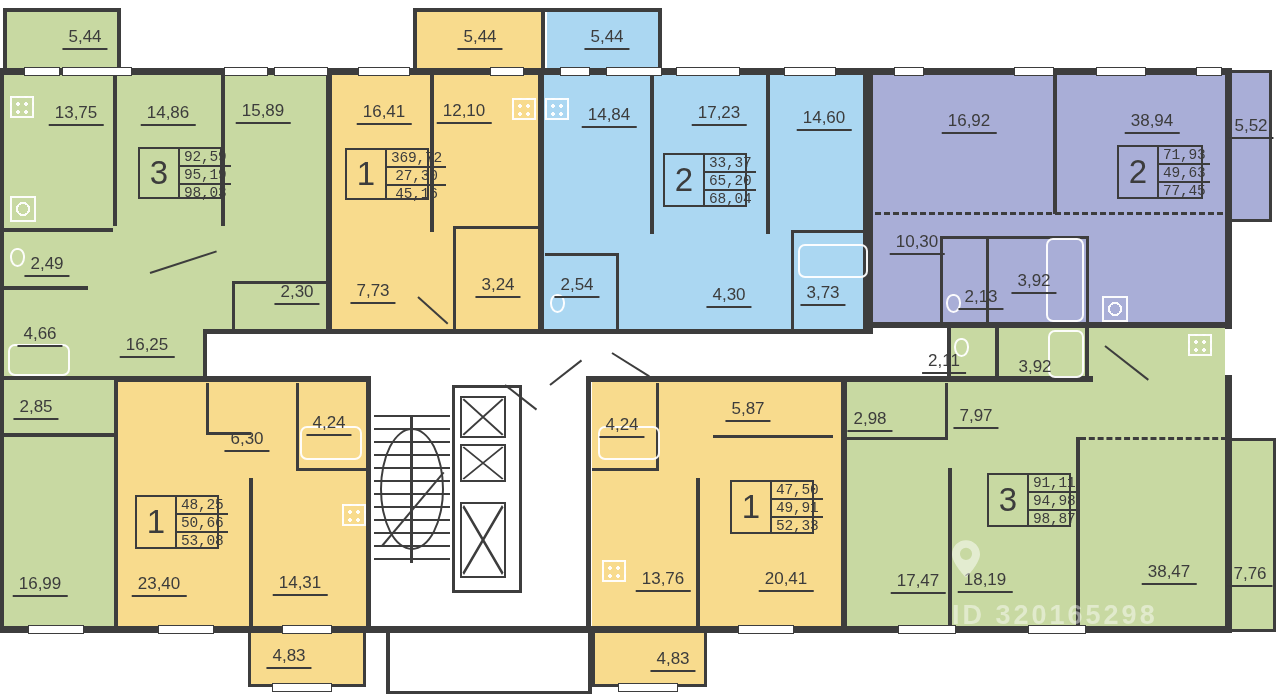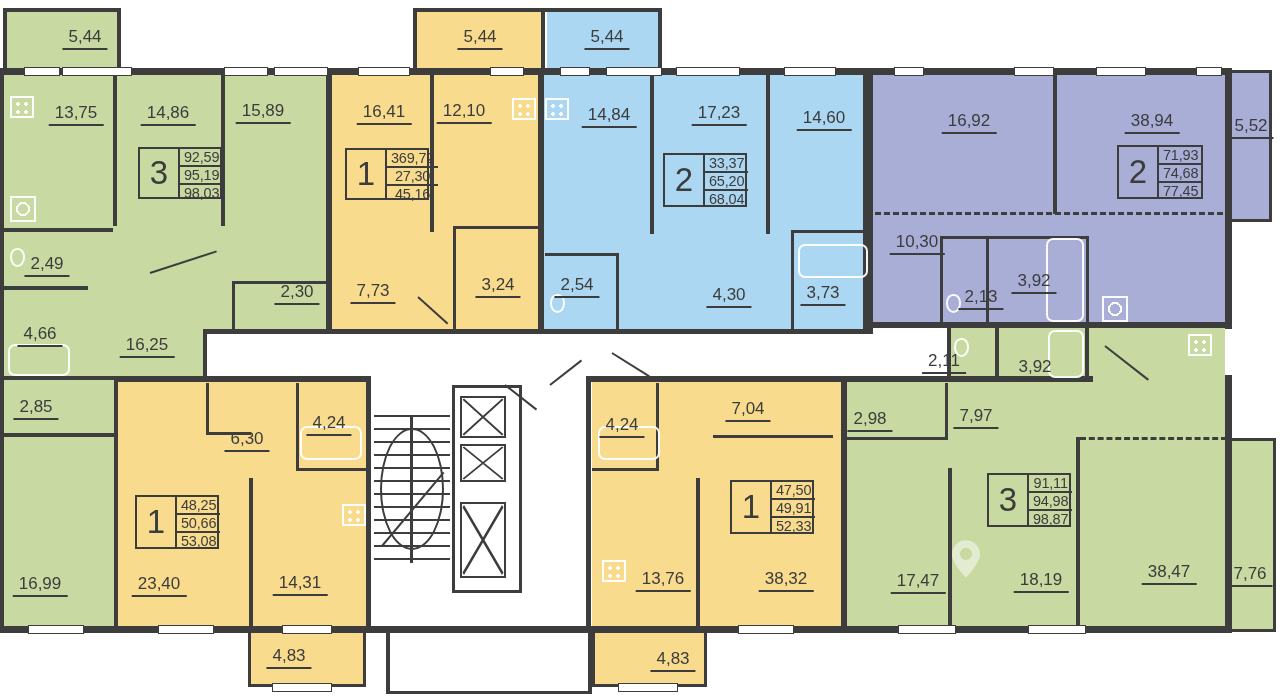--- a/index.html
+++ b/index.html
@@ -10,21 +10,21 @@
   .w{position:absolute;background:#3d3d3d;}
   .wd{position:absolute;border-top:3px dashed #3d3d3d;height:0;}
   .win{position:absolute;height:9px;background:#fff;border:1px solid #3d3d3d;box-sizing:border-box;}
   .lbl{position:absolute;transform:translateX(-50%);font-size:17px;line-height:1.1;
        border-bottom:2px solid #3c3c3c;padding:0 6px 1px;white-space:nowrap;}
   .ibox{position:absolute;display:flex;border:2.5px solid #3c3c3c;box-sizing:border-box;}
   .ibox .t{display:flex;align-items:center;justify-content:center;font-size:33px;
            padding:0 6px;border-right:2.5px solid #3c3c3c;min-width:26px;}
   .ibox .vals{display:flex;flex-direction:column;flex:1;}
   .ibox .vals div{flex:1;display:flex;align-items:center;justify-content:center;
-           font-size:14.5px;padding:0 4px;border-bottom:2.5px solid #3c3c3c;letter-spacing:-0.2px;}
+           font-size:14.5px;padding:0 4px;border-bottom:2.5px solid #3c3c3c;letter-spacing:-0.2px;font-family:Liberation Mono, monospace;}
   .ibox .vals div:last-child{border-bottom:none;}
   .fx{position:absolute;border:2px solid rgba(255,255,255,.95);box-sizing:border-box;background:transparent;}
   .tub{border-radius:7px;}
   .toilet{border-radius:45% 45% 50% 50%;}
   .stove{background-image:radial-gradient(circle,rgba(255,255,255,.95) 1.8px,transparent 2px);
          background-size:8px 8px;background-position:2px 2px;}
   .washer{background-image:radial-gradient(circle,transparent 5px,rgba(255,255,255,.95) 5px,rgba(255,255,255,.95) 7px,transparent 7px);}
   .door{position:absolute;height:2px;background:#3d3d3d;transform-origin:0 50%;}
   .stairs{position:absolute;background:repeating-linear-gradient(180deg,#3d3d3d 0 2px,transparent 2px 13px);}
   .oval{position:absolute;border:2px solid #3d3d3d;border-radius:50%;box-sizing:border-box;}
@@ -250,31 +250,31 @@
   <div class="lbl" style="left:981px;top:288px">2,13</div>
   <div class="lbl" style="left:1034px;top:272px">3,92</div>
 
   <div class="lbl" style="left:247px;top:430px">6,30</div>
   <div class="lbl" style="left:329px;top:414px">4,24</div>
   <div class="lbl" style="left:159px;top:575px">23,40</div>
   <div class="lbl" style="left:300px;top:574px">14,31</div>
   <div class="lbl" style="left:289px;top:647px">4,83</div>
 
   <div class="lbl" style="left:622px;top:416px">4,24</div>
-  <div class="lbl" style="left:748px;top:400px">7,04</div>
+  <div class="lbl" style="left:748px;top:400px">5,87</div>
   <div class="lbl" style="left:663px;top:570px">13,76</div>
-  <div class="lbl" style="left:786px;top:570px">38,32</div>
+  <div class="lbl" style="left:786px;top:570px">20,41</div>
   <div class="lbl" style="left:673px;top:650px">4,83</div>
 
   <div class="lbl" style="left:870px;top:410px">2,98</div>
   <div class="lbl" style="left:976px;top:407px">7,97</div>
   <div class="lbl" style="left:944px;top:352px">2,11</div>
   <div class="lbl" style="left:1035px;top:358px">3,92</div>
   <div class="lbl" style="left:918px;top:572px">17,47</div>
-  <div class="lbl" style="left:1041px;top:571px">18,19</div>
+  <div class="lbl" style="left:985px;top:571px">18,19</div>
   <div class="lbl" style="left:1169px;top:563px">38,47</div>
   <div class="lbl" style="left:1250px;top:565px">7,76</div>
 
   <div class="ibox" style="left:138px;top:147px;width:84px;height:52px">
     <div class="t">3</div>
     <div class="vals">
       <div>92,59</div>
       <div>95,19</div>
       <div>98,03</div>
     </div>
@@ -292,21 +292,21 @@
     <div class="vals">
       <div>33,37</div>
       <div>65,20</div>
       <div>68,04</div>
     </div>
   </div>
   <div class="ibox" style="left:1117px;top:145px;width:86px;height:54px">
     <div class="t">2</div>
     <div class="vals">
       <div>71,93</div>
-      <div>74,68</div>
+      <div>49,63</div>
       <div>77,45</div>
     </div>
   </div>
   <div class="ibox" style="left:135px;top:495px;width:84px;height:54px">
     <div class="t">1</div>
     <div class="vals">
       <div>48,25</div>
       <div>50,66</div>
       <div>53,08</div>
     </div>
@@ -324,14 +324,15 @@
     <div class="vals">
       <div>91,11</div>
       <div>94,98</div>
       <div>98,87</div>
     </div>
   </div>
 
   <svg style="position:absolute;left:952px;top:540px;width:28px;height:38px;opacity:.5" viewBox="0 0 30 40">
     <path d="M15 0C6.7 0 0 6.7 0 15c0 10 15 25 15 25s15-15 15-25C30 6.7 23.3 0 15 0z M15 21a6.5 6.5 0 1 1 0-13 6.5 6.5 0 0 1 0 13z" fill="#ffffff"></path>
   </svg>
+  <div class="wm-id" style="left:952px;top:600px">ID 320165298</div>
 
 </div>
 
 </body></html>

